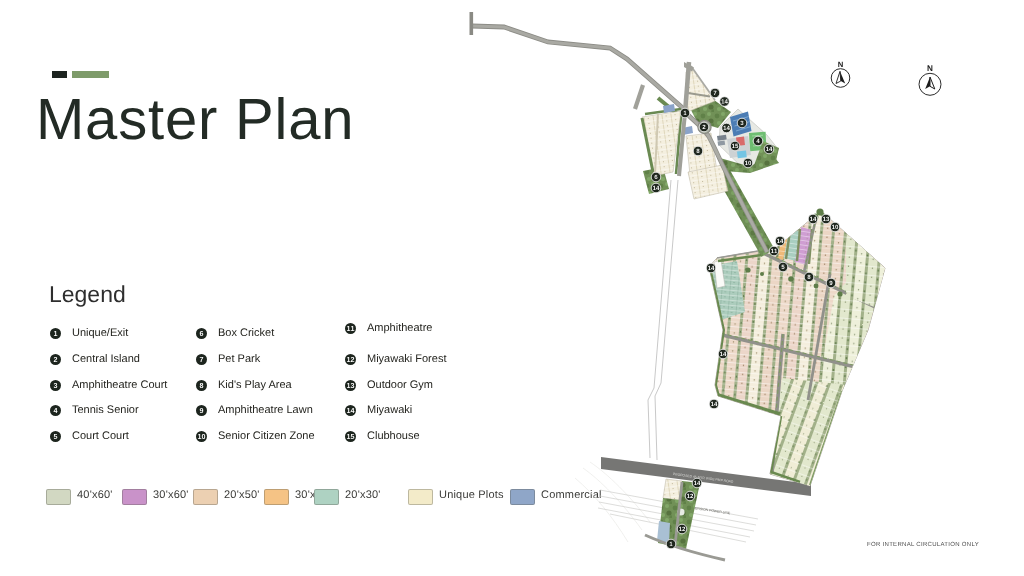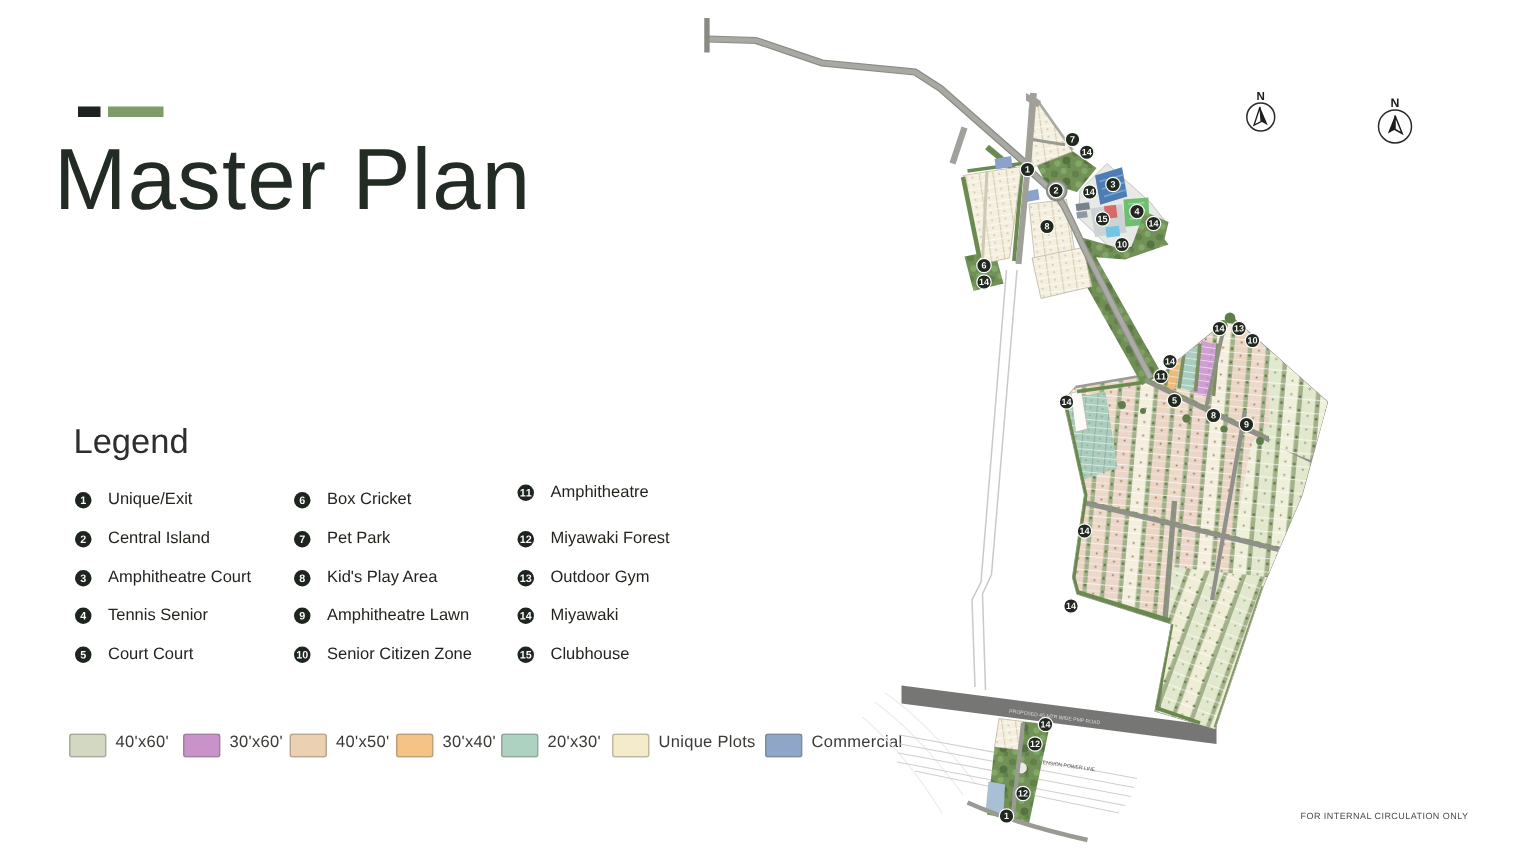--- a/index.html
+++ b/index.html
@@ -188,29 +188,29 @@
       <span class="st">40'x60'</span>
     </div>
 
 <div class="sw" style="left:122px">
       <span class="sb" style="background:#c992c9"></span>
       <span class="st">30'x60'</span>
     </div>
 
 <div class="sw" style="left:193px">
       <span class="sb" style="background:#ecd0b2"></span>
-      <span class="st">40'x50'</span>
+      <span class="st">20'x50'</span>
     </div>
 
 <div class="sw" style="left:264px">
       <span class="sb" style="background:#f5c385"></span>
       <span class="st">30'x40'</span>
     </div>
 
-<div class="sw" style="left:334px">
+<div class="sw" style="left:314px">
       <span class="sb" style="background:#aed2c2"></span>
       <span class="st">20'x30'</span>
     </div>
 
 <div class="sw" style="left:408px">
       <span class="sb" style="background:#f3ebc9"></span>
       <span class="st">Unique Plots</span>
     </div>
 
 <div class="sw" style="left:510px">

